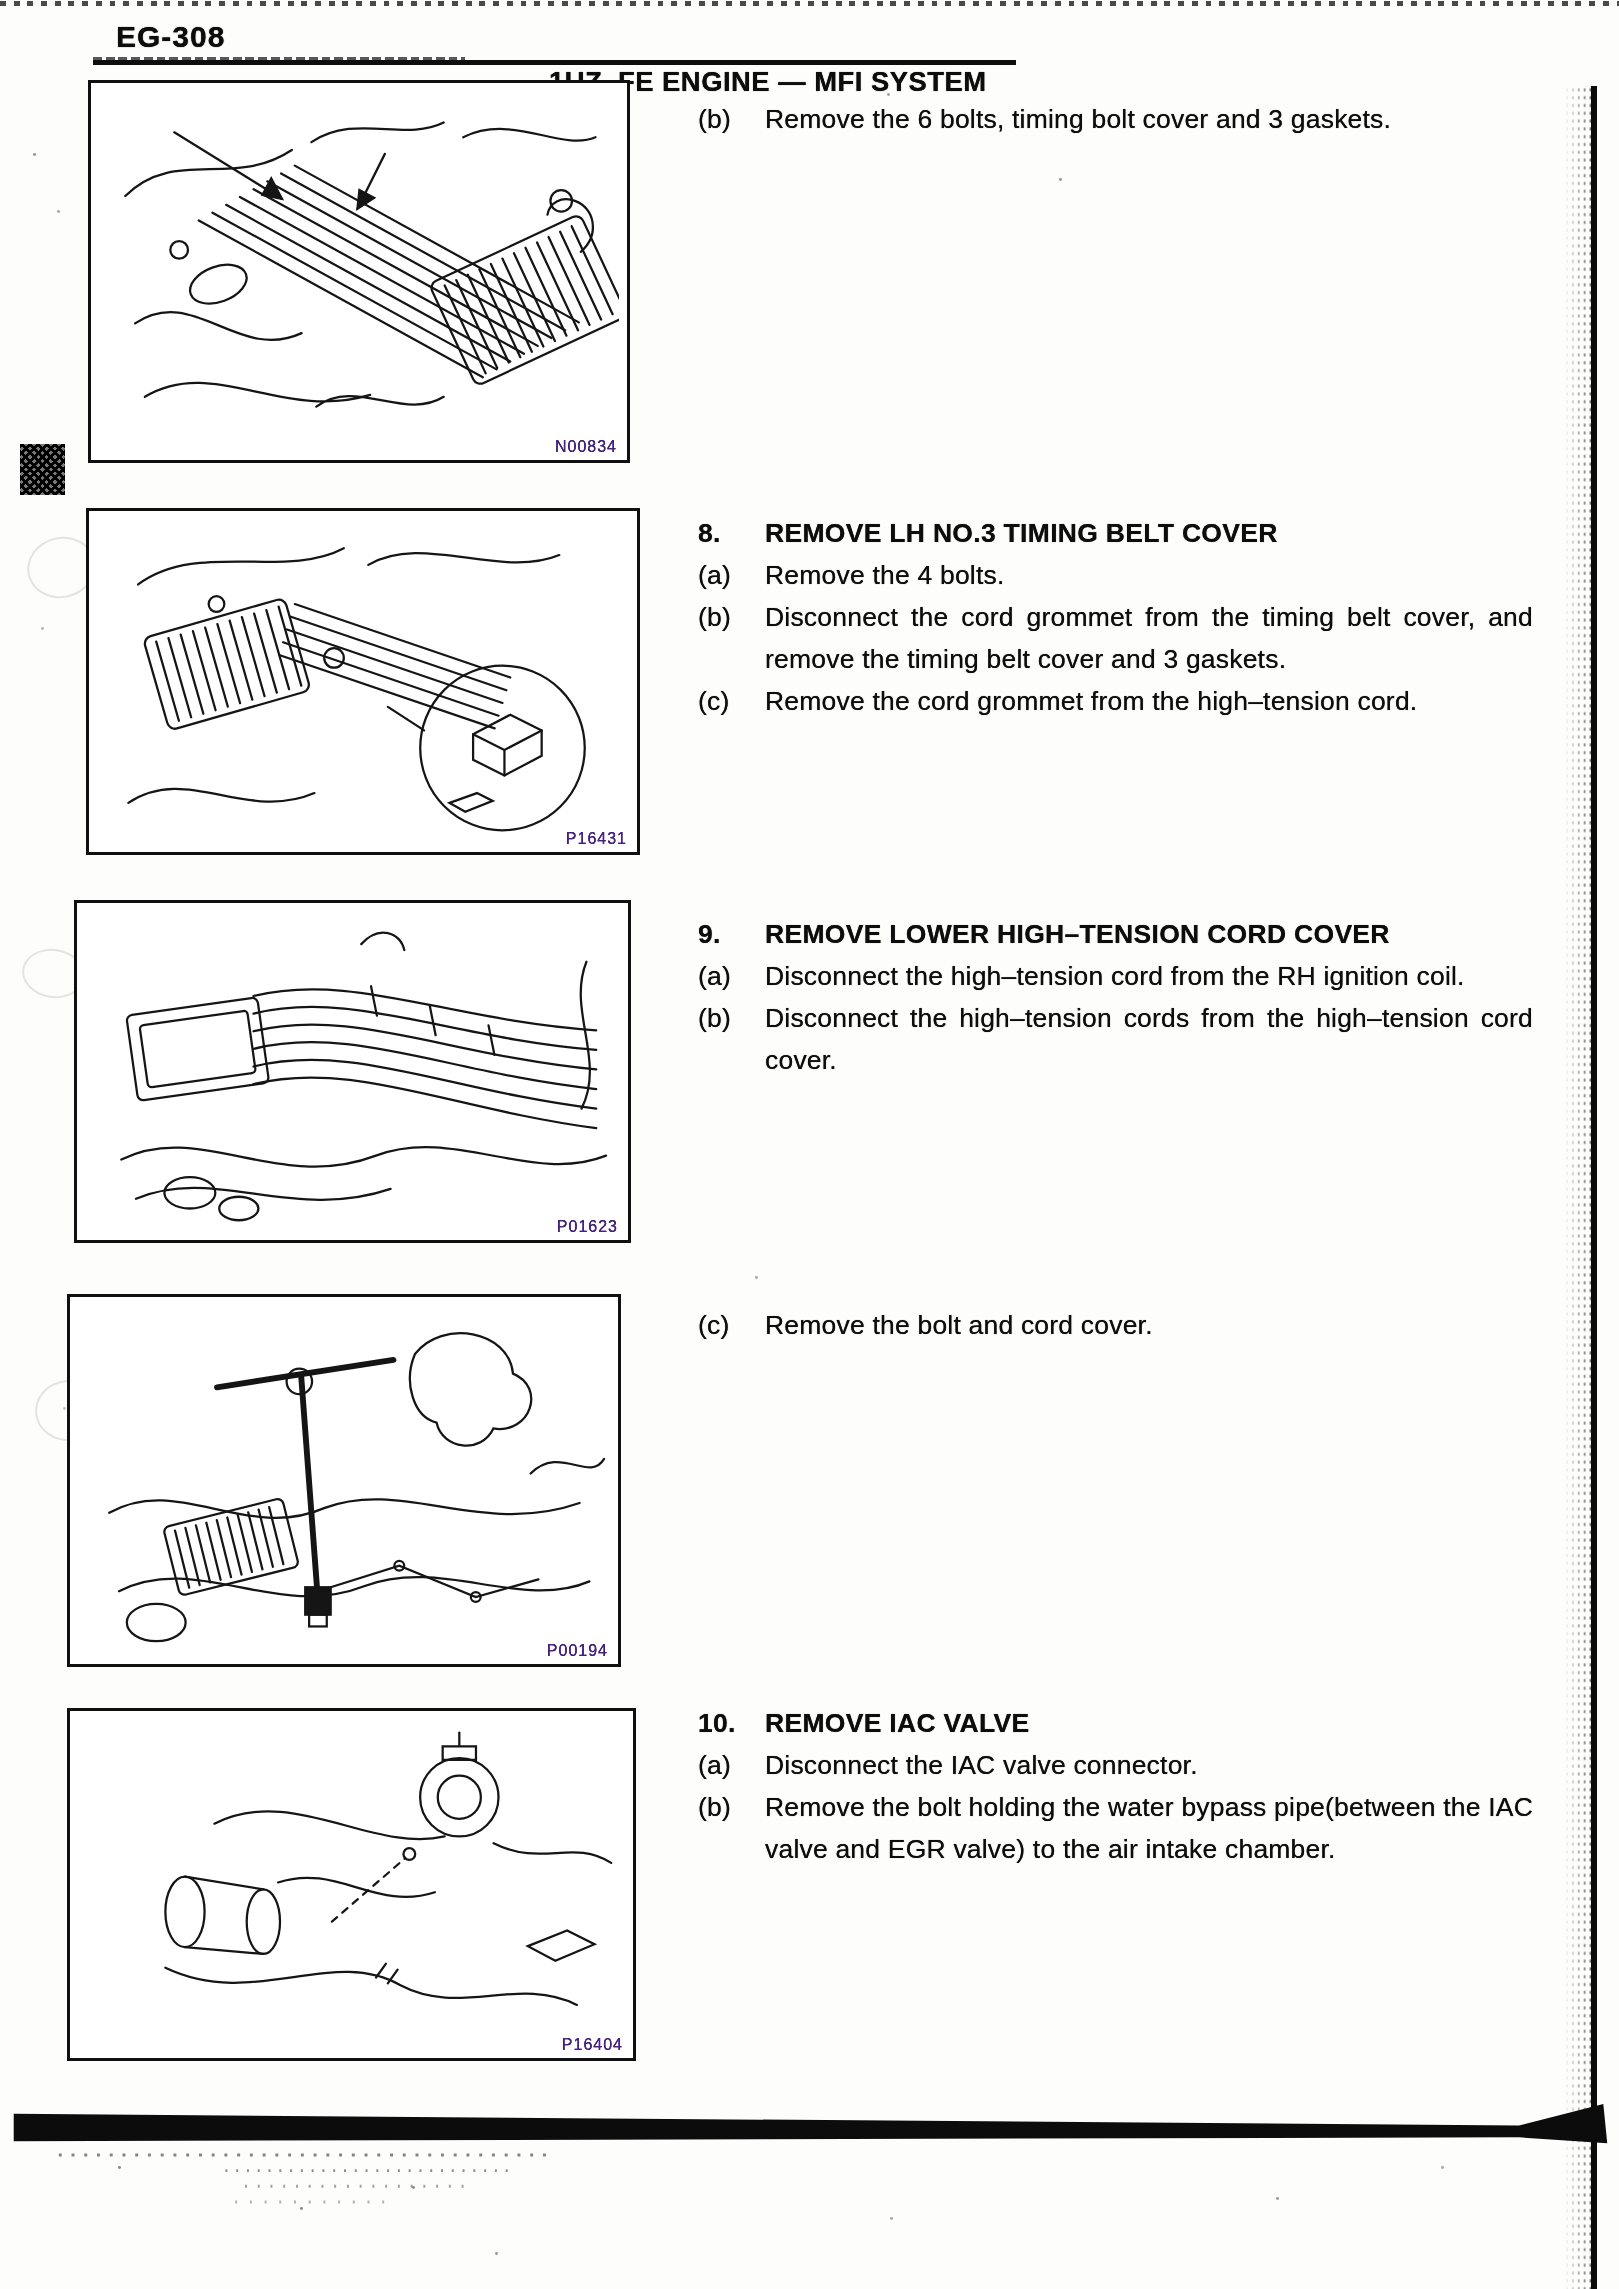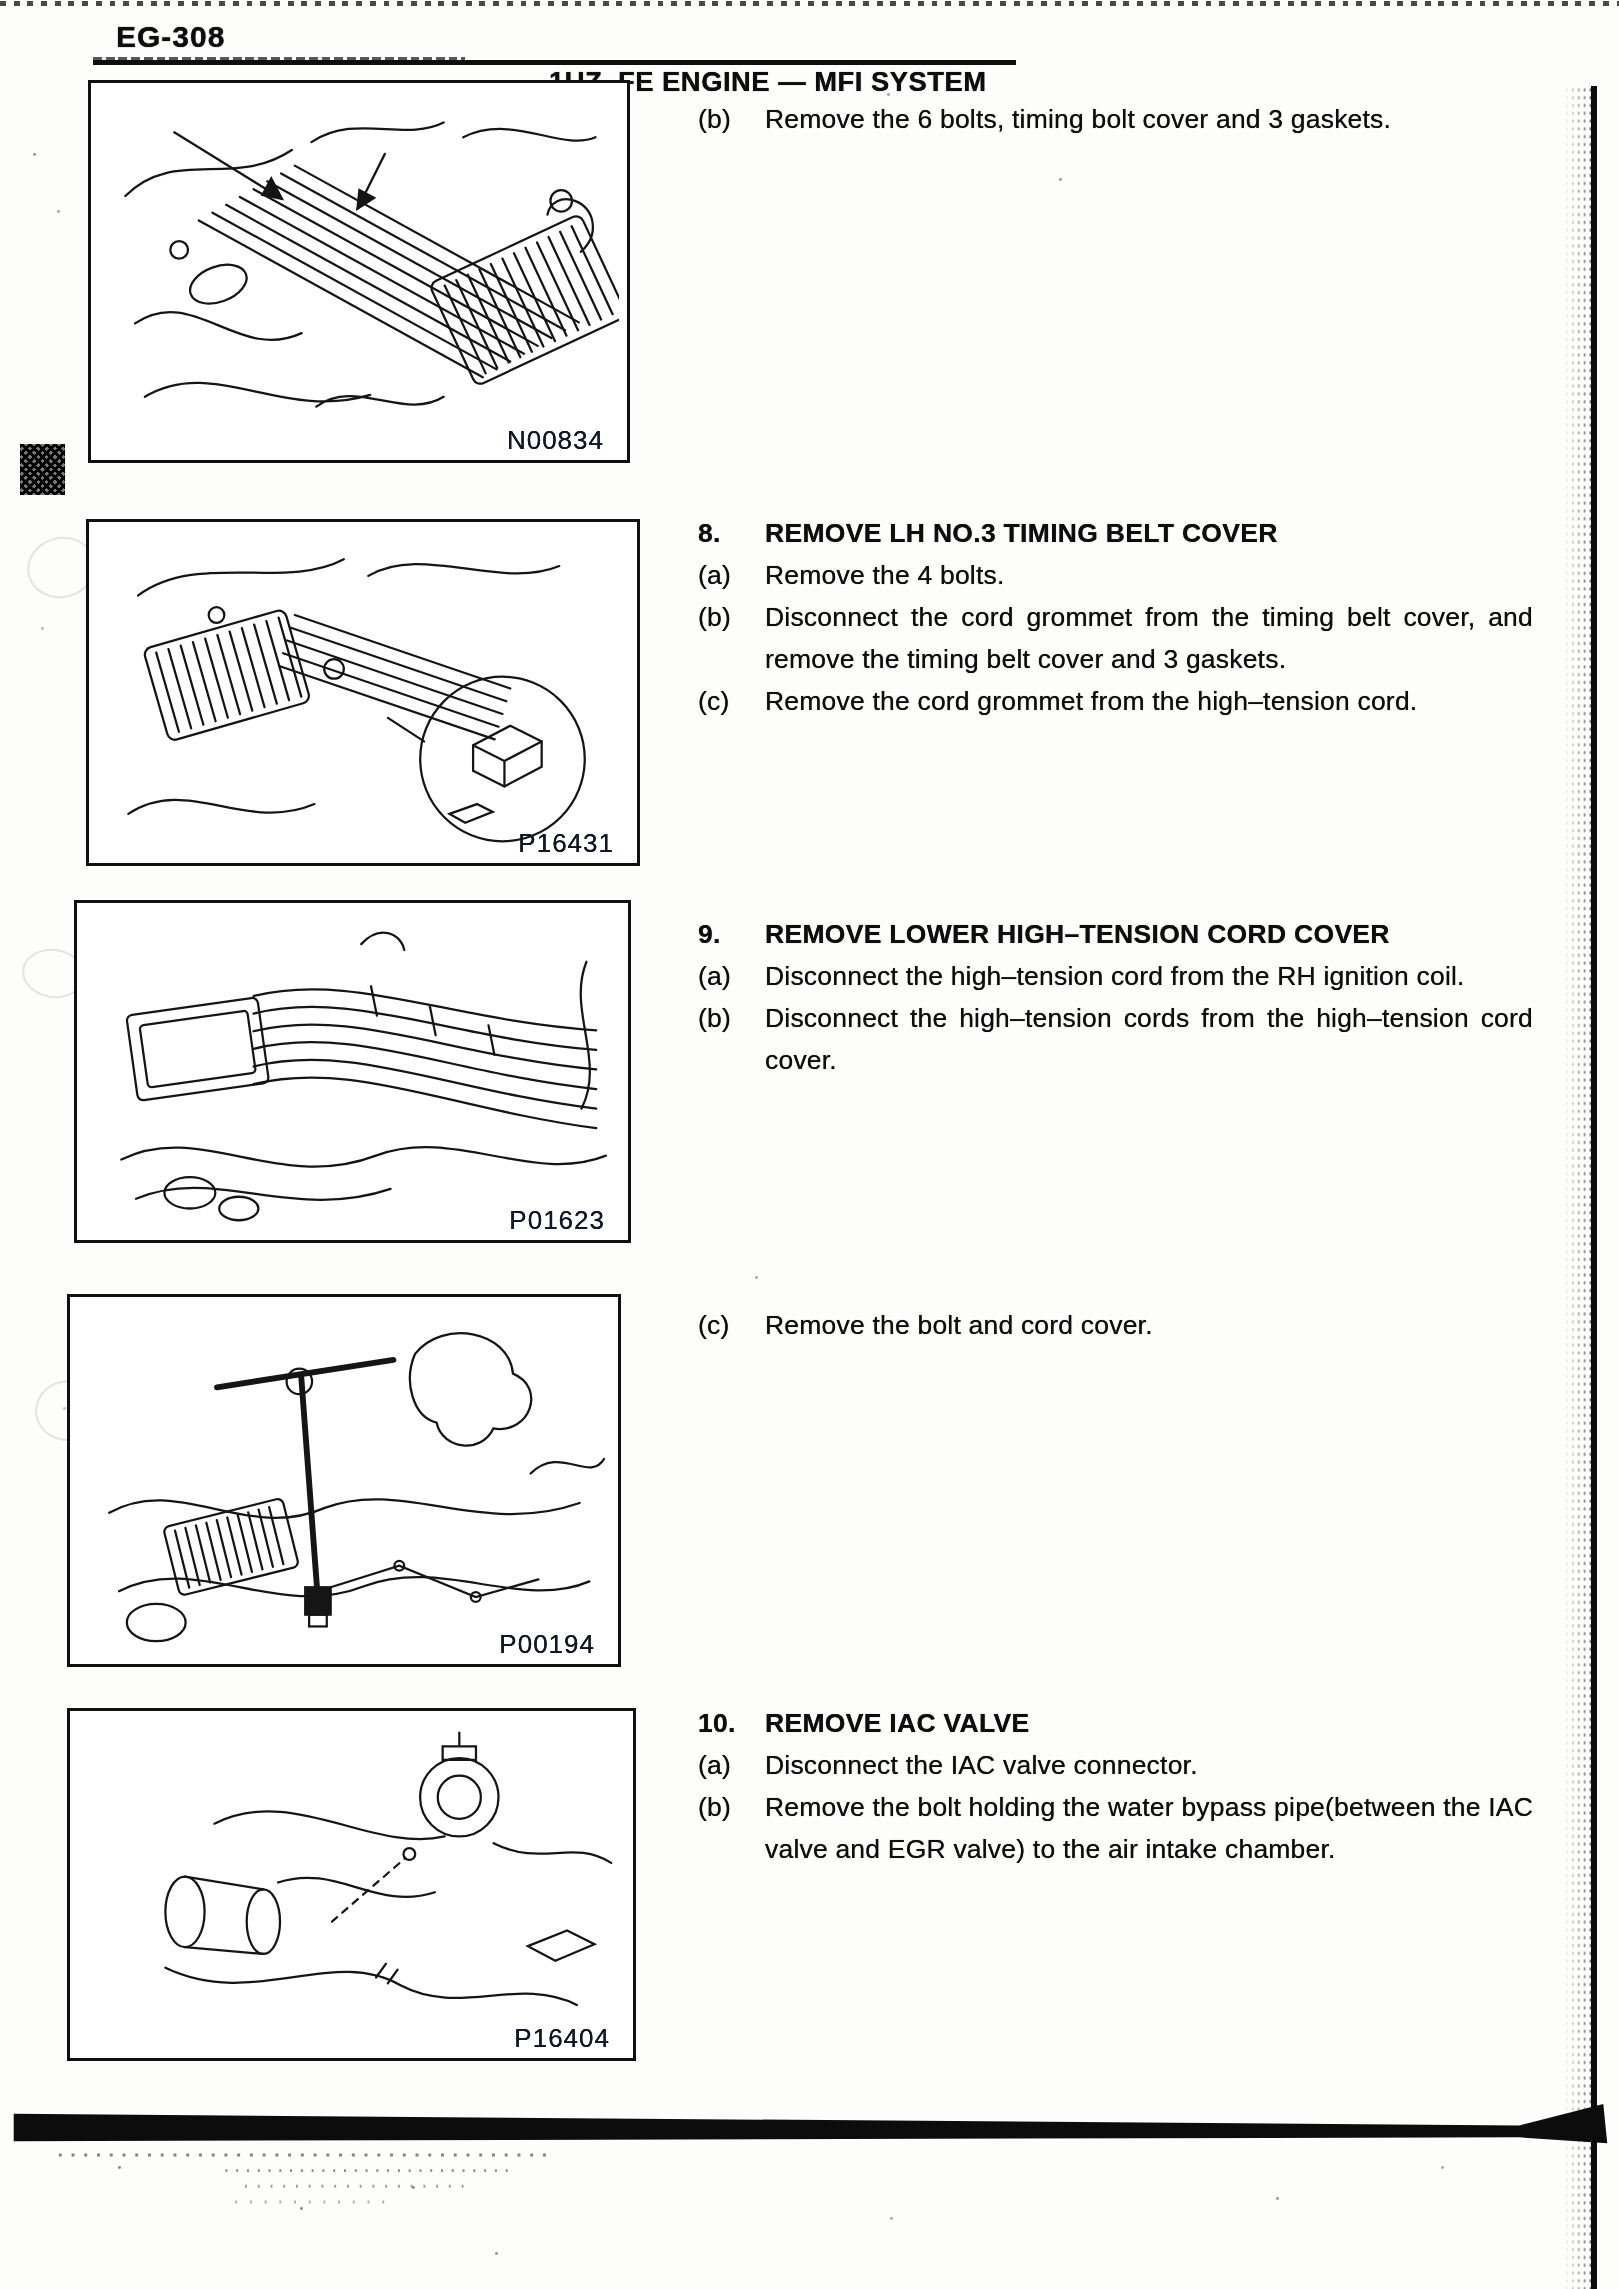--- a/index.html
+++ b/index.html
@@ -34,24 +34,24 @@
   .eg-code{position:absolute;left:116px;top:19.6px;font-size:30px;font-weight:bold;
     letter-spacing:1px;text-shadow:0 0 1px #000;}
   .doc-title{position:absolute;left:549px;top:30px;font-size:27.4px;font-weight:bold;
     letter-spacing:0.5px;text-shadow:0 0 0.8px #000;margin-top:36px;}
   .header-rule{position:absolute;left:93px;top:60px;width:923px;height:4.9px;background:#0e0e0e;}
   .header-rule-rough{position:absolute;left:93px;top:57px;width:372px;height:3.9px;opacity:.7;
     background:repeating-linear-gradient(90deg,#111 0 8.8px,transparent 8.8px 12.7px);}
   
   .figbox{position:absolute;background:#fff;border:3.9px solid #101010;}
   .figbox svg{display:block;}
-  .figcode{position:absolute;right:23px;bottom:3.9px;font-size:26px;letter-spacing:1px;
-    color:#0f172a;text-shadow:0 0 0.6px #000;}
+  .figcode{position:absolute;right:10px;bottom:3.9px;font-size:16px;letter-spacing:1px;
+    color:#4c1d95;text-shadow:0 0 0.6px #000;}
   .b1{left:88px;top:80px;width:536px;height:377px;}
-  .b2{left:86px;top:508px;width:548px;height:341px;margin-top:11px;}
+  .b2{left:86px;top:508px;width:548px;height:341px;}
   .b3{left:74px;top:900px;width:551px;height:337px;}
   .b4{left:67px;top:1294px;width:548px;height:367px;}
   .b5{left:67px;top:1708px;width:551px;height:347px;padding-left:12px;}
   
   .tblock{position:absolute;left:698px;width:835px;font-size:26.5px;line-height:42px;
     letter-spacing:0.2px;text-shadow:0 0 0.7px rgba(0,0,0,.85);}
   .heading{display:flex;font-weight:bold;letter-spacing:0.3px;}
   .hnum{width:67px;flex:none;}
   .step{display:flex;}
   .marker{width:67px;flex:none;}

